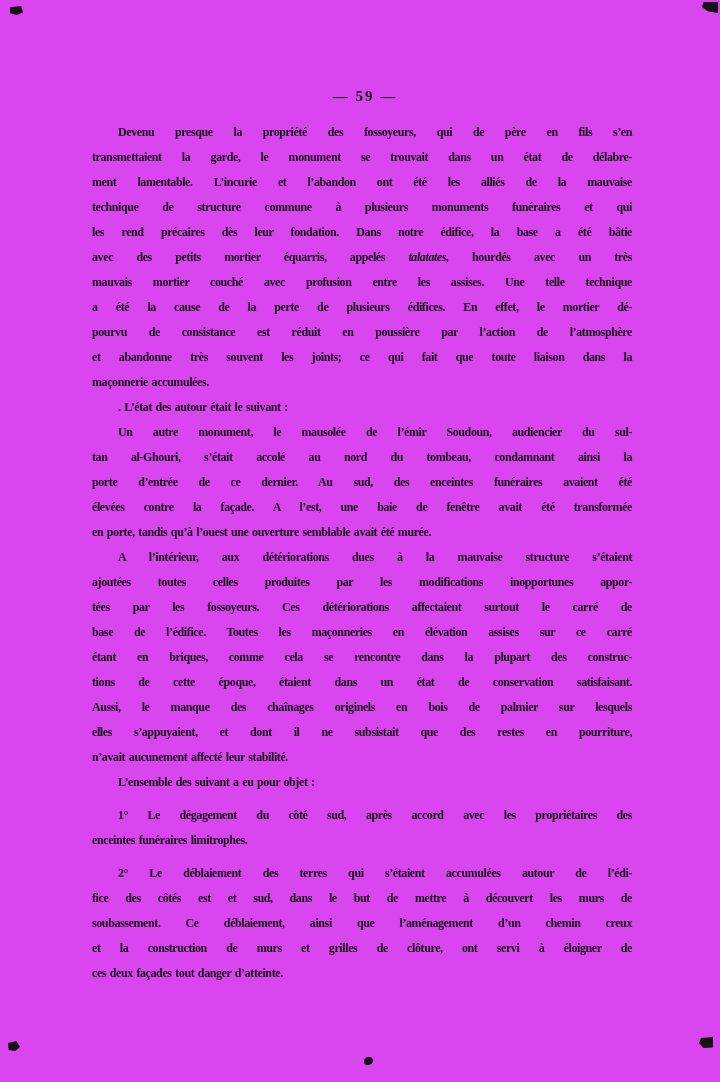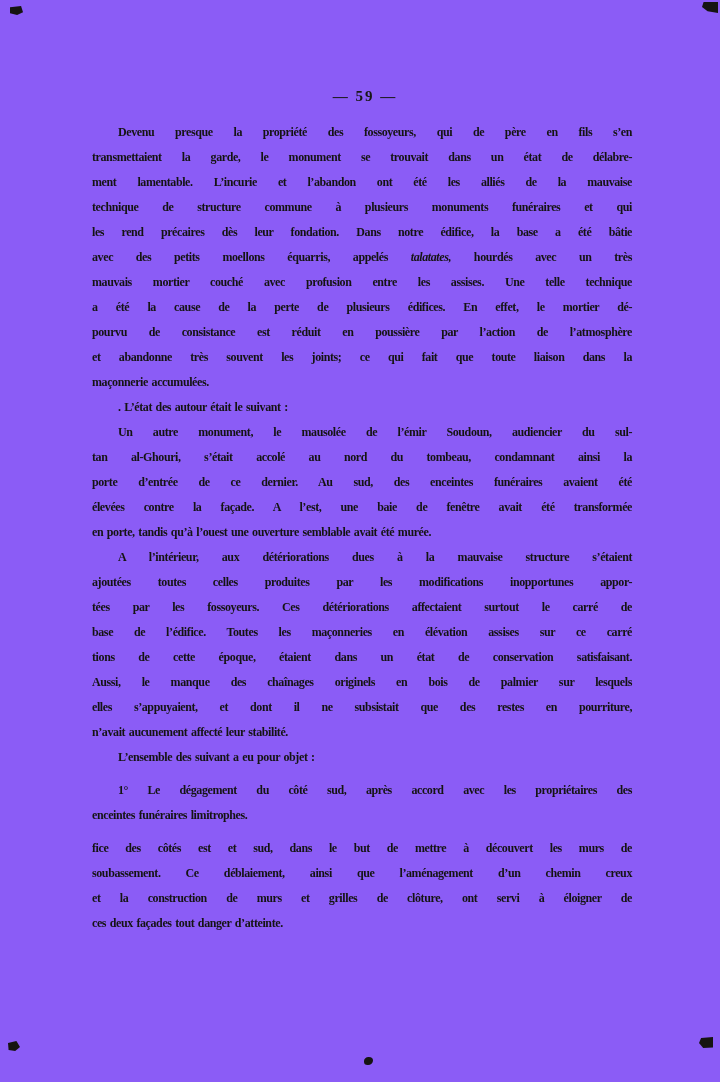--- a/index.html
+++ b/index.html
@@ -11,21 +11,21 @@
     position: relative;
     width: 720px;
     height: 1082px;
     overflow: hidden;
     font-family: "Liberation Serif", "DejaVu Serif", serif;
     color: #151413;
   }
   .page {
     position: absolute;
     inset: 0;
-    background: #8b5cf6;
+    background: #d946ef;
   }
   .page-number {
     position: absolute;
     top: 88px;
     left: 92px;
     width: 540px;
     text-align: center;
     text-indent: 6px;
     font-size: 15px;
     font-weight: 700;
@@ -79,21 +79,21 @@
 <div class="page">
   <div class="page-number">— 59 —</div>
 
   <div class="text-block">
       <div class="para">
         <div class="line first">Devenu presque la propriété des fossoyeurs, qui de père en fils s’en</div>
         <div class="line">transmettaient la garde, le monument se trouvait dans un état de délabre-</div>
         <div class="line">ment lamentable. L’incurie et l’abandon ont été les alliés de la mauvaise</div>
         <div class="line">technique de structure commune à plusieurs monuments funéraires et qui</div>
         <div class="line">les rend précaires dès leur fondation. Dans notre édifice, la base a été bâtie</div>
-        <div class="line"><span>avec des petits moellons équarris, appelés </span><em>talatates,</em><span> hourdés avec un très</span></div>
+        <div class="line"><span>avec des petits mortier équarris, appelés </span><em>talatates,</em><span> hourdés avec un très</span></div>
         <div class="line">mauvais mortier couché avec profusion entre les assises. Une telle technique</div>
         <div class="line">a été la cause de la perte de plusieurs édifices. En effet, le mortier dé-</div>
         <div class="line">pourvu de consistance est réduit en poussière par l’action de l’atmosphère</div>
         <div class="line">et abandonne très souvent les joints; ce qui fait que toute liaison dans la</div>
         <div class="line last">maçonnerie accumulées.</div>
       </div>
       <div class="para">
         <div class="line first last">. L’état des autour était le suivant :</div>
       </div>
       <div class="para">
@@ -101,33 +101,35 @@
         <div class="line">tan al-Ghouri, s’était accolé au nord du tombeau, condamnant ainsi la</div>
         <div class="line">porte d’entrée de ce dernier. Au sud, des enceintes funéraires avaient été</div>
         <div class="line">élevées contre la façade. A l’est, une baie de fenêtre avait été transformée</div>
         <div class="line last">en porte, tandis qu’à l’ouest une ouverture semblable avait été murée.</div>
       </div>
       <div class="para">
         <div class="line first">A l’intérieur, aux détériorations dues à la mauvaise structure s’étaient</div>
         <div class="line">ajoutées toutes celles produites par les modifications inopportunes appor-</div>
         <div class="line">tées par les fossoyeurs. Ces détériorations affectaient surtout le carré de</div>
         <div class="line">base de l’édifice. Toutes les maçonneries en élévation assises sur ce carré</div>
+        <div class="line">étant en briques, comme cela se rencontre dans la plupart des construc-</div>
         <div class="line">tions de cette époque, étaient dans un état de conservation satisfaisant.</div>
         <div class="line">Aussi, le manque des chaînages originels en bois de palmier sur lesquels</div>
         <div class="line">elles s’appuyaient, et dont il ne subsistait que des restes en pourriture,</div>
         <div class="line last">n’avait aucunement affecté leur stabilité.</div>
       </div>
       <div class="para">
         <div class="line first last">L’ensemble des suivant a eu pour objet :</div>
       </div>
       <div class="para spaced">
         <div class="line first">1° Le dégagement du côté sud, après accord avec les propriétaires des</div>
         <div class="line last">enceintes funéraires limitrophes.</div>
       </div>
       <div class="para spaced">
+        <div class="line first">2° Le déblaiement des terres qui s’étaient accumulées autour de l’édi-</div>
         <div class="line">fice des côtés est et sud, dans le but de mettre à découvert les murs de</div>
         <div class="line">soubassement. Ce déblaiement, ainsi que l’aménagement d’un chemin creux</div>
         <div class="line">et la construction de murs et grilles de clôture, ont servi à éloigner de</div>
         <div class="line last">ces deux façades tout danger d’atteinte.</div>
       </div>
     </div>
 
   <div id="marks-container">
       <div class="mark top-left"></div>
       <div class="mark top-right"></div>

